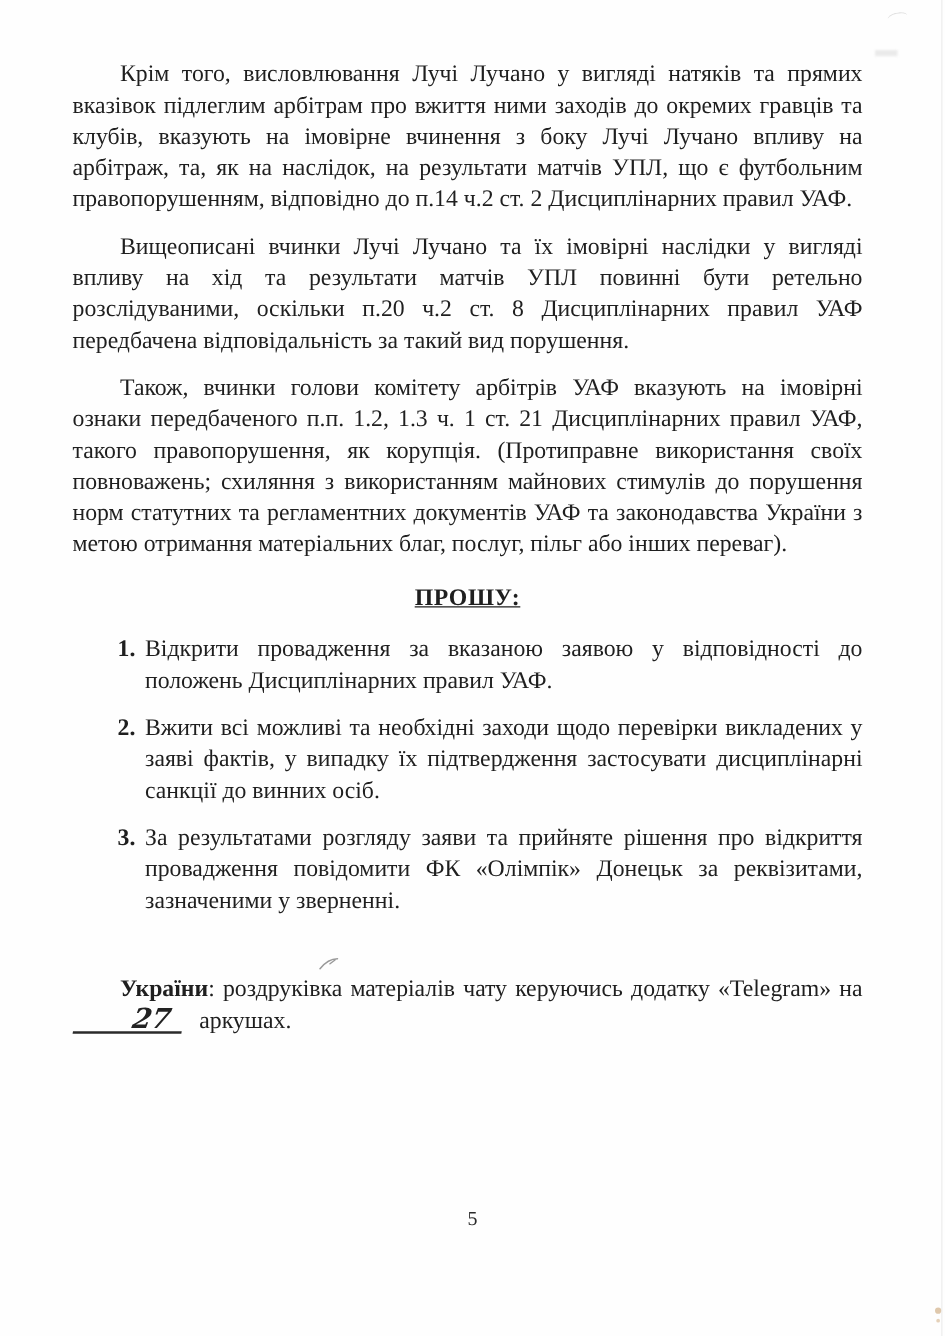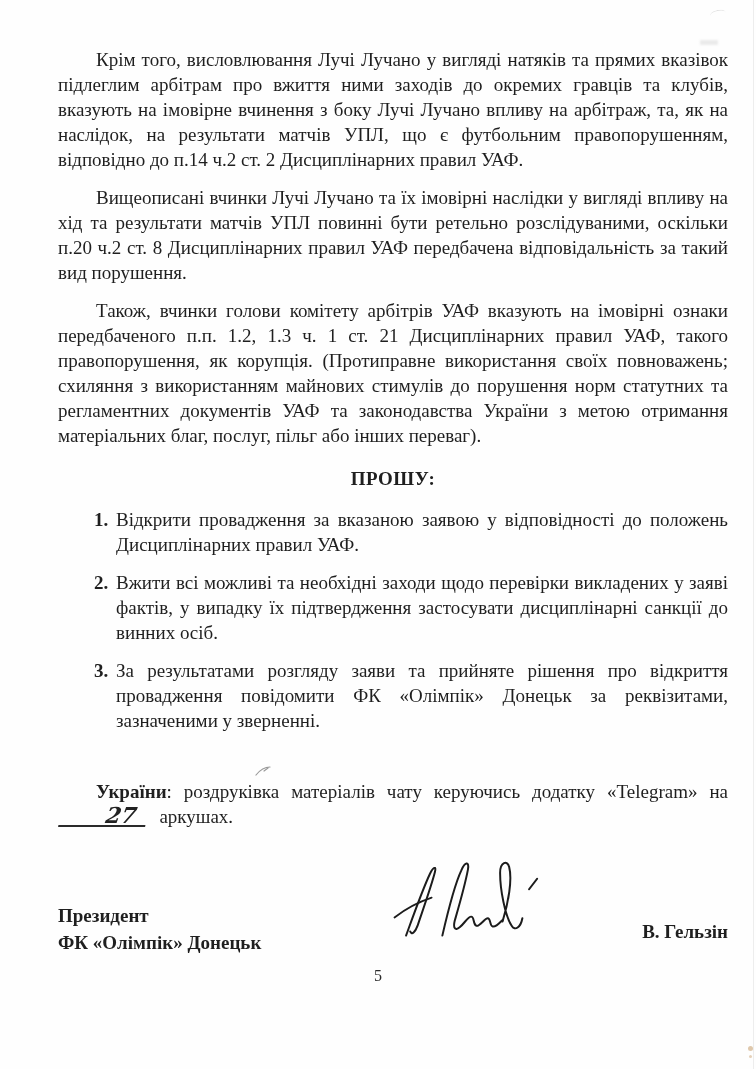--- a/index.html
+++ b/index.html
@@ -12,34 +12,35 @@
     width: 756px;
     height: 1069px;
     margin: 0 auto;
     background: #fefefe;
     color: #1f1f1f;
     font-family: "Liberation Serif", "DejaVu Serif", serif;
     font-size: 19px;
     line-height: 25px;
     overflow: hidden;
     box-sizing: border-box;
-    padding: 47px 28px 0 58px;
+    padding: 47px 66px 0 58px;
   }
   .body-text p {
     margin: 0 0 13px 0;
     text-align: justify;
     text-indent: 38px;
   }
   .body-text p.last-before-heading { margin-bottom: 6px; }
 
   .request-heading {
     text-align: center;
     font-weight: bold;
     margin: 18px 0 16px 0;
     letter-spacing: 0.5px;
+    text-decoration: underline;
   }
 
   .request-list { margin: 0 0 0 36px; }
   .request-item {
     display: flex;
     margin-bottom: 13px;
   }
   .request-item .num {
     font-weight: bold;
     flex: 0 0 22px;
@@ -180,36 +181,20 @@
 
   <p class="attachment">
     <svg class="hw-mark" width="18" height="12" viewBox="0 0 18 12">
       <path d="M2,10 C6,5 11,2 16,2 M10,6 L14,3" stroke="#9a9a9a" stroke-width="1.2" fill="none" stroke-linecap="round"></path>
     </svg>
     <span class="label">України</span><span>: роздруківка матеріалів чату керуючись додатку «Telegram» на</span>
     <span class="hw-count">27</span>
     <span>аркушах.</span>
   </p>
 
-  <div class="signature-row">
-    <div class="sig-titles">
-      <div>Президент</div>
-      <div>ФК «Олімпік» Донецьк</div>
-    </div>
-    <div class="sig-scribble">
-      <svg width="165" height="120" viewBox="0 0 200 120" fill="none">
-        <path d="M34,108 C42,86 54,52 63,33 C67,25 71,23 69,31 C65,47 54,78 48,96 C45,104 41,108 39,103" stroke="#1c1c1c" stroke-width="2.4" stroke-linecap="round"></path>
-        <path d="M20,86 C33,76 50,67 65,62" stroke="#1c1c1c" stroke-width="2.2" stroke-linecap="round"></path>
-        <path d="M78,108 C84,82 93,46 101,29 C105,19 111,17 109,28 C105,49 97,76 93,90 C91,98 93,103 99,98 C105,93 109,85 113,85 C117,85 115,94 119,96 C123,98 129,87 133,87 C137,87 135,96 139,97 C143,98 148,92 151,89" stroke="#1c1c1c" stroke-width="2.4" stroke-linecap="round"></path>
-        <path d="M151,91 C158,68 163,40 159,25 C157,16 148,19 148,32 C148,52 154,84 162,96 C166,103 173,98 175,87" stroke="#1c1c1c" stroke-width="2.4" stroke-linecap="round"></path>
-        <path d="M183,52 L193,39" stroke="#1c1c1c" stroke-width="2.2" stroke-linecap="round"></path>
-      </svg>
-    </div>
-    <div class="sig-name">В. Гельзін</div>
-  </div>
 
   <div class="page-number">5</div>
 
   <div class="scan-edge-right"></div>
   <div class="smudge-a"></div>
   <div class="smudge-b"></div>
   <div class="smudge-c"></div>
 
 </div>
 

